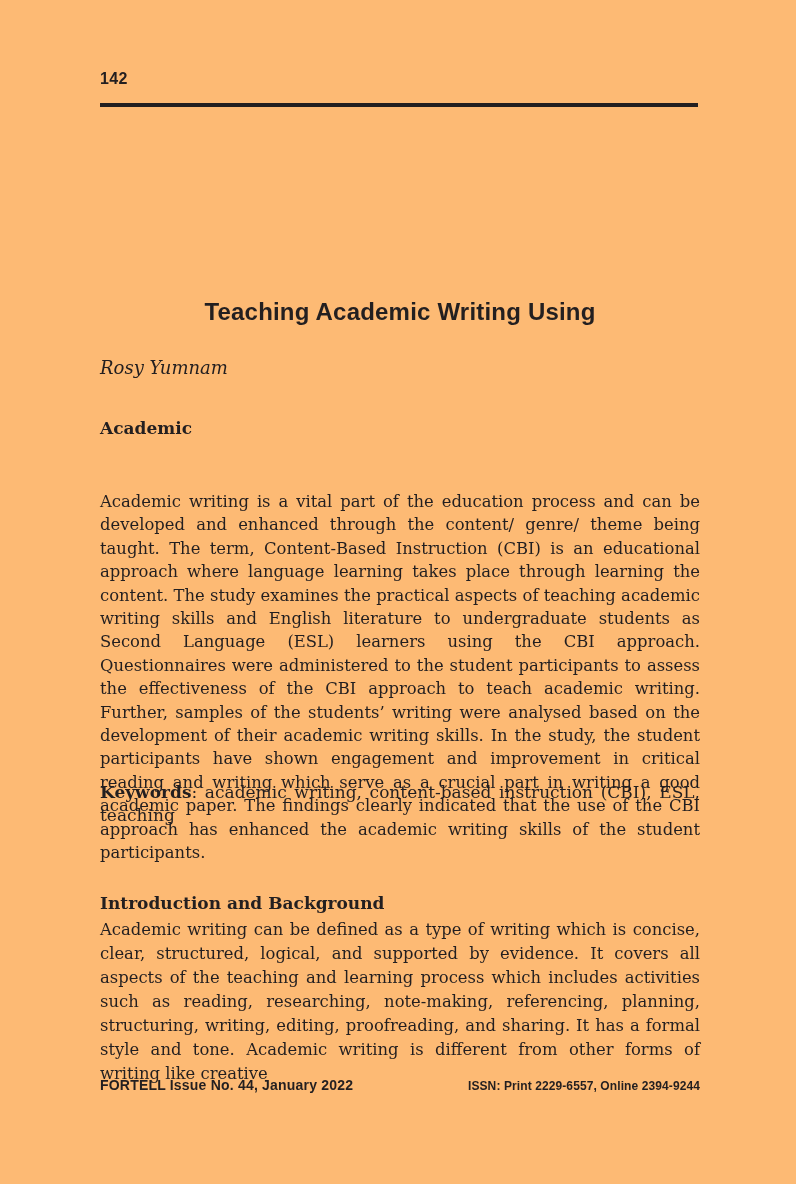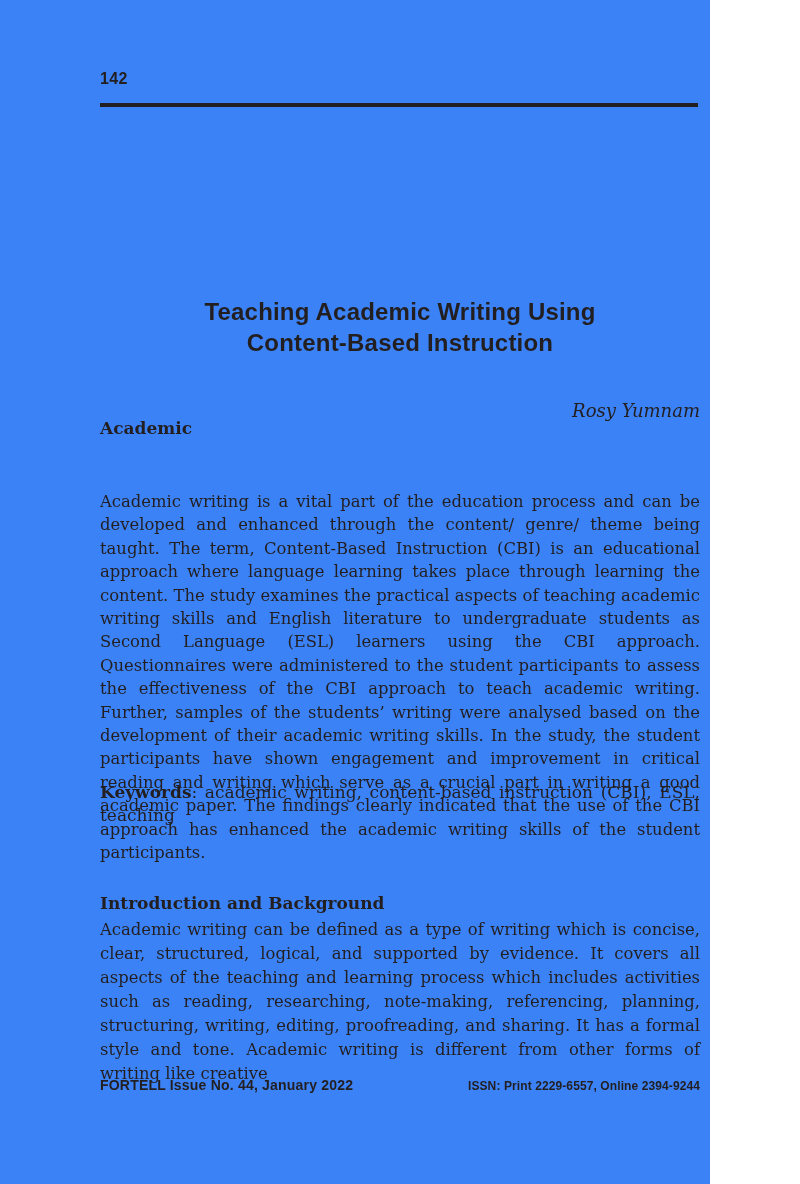--- a/index.html
+++ b/index.html
@@ -2,23 +2,23 @@
 <html><head>
 <meta charset="utf-8">
 <style>
   html, body {
     margin: 0;
     padding: 0;
     background: #ffffff;
   }
   .page {
     position: relative;
-    width: 710px;
+    width: 796px;
     height: 1184px;
-    background: #3b82f6;
+    background: #fdba74;
     overflow: hidden;
     font-family: "DejaVu Serif", serif;
     color: #231f20;
   }
   .page-number {
     position: absolute;
     left: 100px;
     top: 70px;
     font-family: "Liberation Sans", sans-serif;
     font-weight: bold;
@@ -43,24 +43,22 @@
     font-weight: bold;
     font-size: 24px;
     line-height: 31px;
     letter-spacing: 0.2px;
   }
   .author-line {
     position: absolute;
     left: 100px;
     top: 357px;
     width: 600px;
-    text-align: right;
     font-style: italic;
     font-size: 18px;
-    margin-top: 43px;
   }
   .abstract-heading {
     position: absolute;
     left: 100px;
     top: 418px;
     font-weight: bold;
     font-size: 17px;
   }
   .abstract-body {
     position: absolute;
@@ -125,21 +123,20 @@
 <body>
 
 <div class="page">
 
   <div class="page-number">142</div>
 
   <div class="header-rule"></div>
 
   <h1 class="article-title">
     <span>Teaching Academic Writing Using</span><br>
-    <span>Content-Based Instruction</span>
   </h1>
 
   <div class="author-line">Rosy Yumnam</div>
 
   <div class="abstract-heading">Academic</div>
 
   <p class="abstract-body">Academic writing is a vital part of the education process and can be developed and enhanced through the content/ genre/ theme being taught. The term, Content-Based Instruction (CBI) is an educational approach where language learning takes place through learning the content. The study examines the practical aspects of teaching academic writing skills and English literature to undergraduate students as Second Language (ESL) learners using the CBI approach. Questionnaires were administered to the student participants to assess the effectiveness of the CBI approach to teach academic writing. Further, samples of the students’ writing were analysed based on the development of their academic writing skills. In the study, the student participants have shown engagement and improvement in critical reading and writing which serve as a crucial part in writing a good academic paper. The findings clearly indicated that the use of the CBI approach has enhanced the academic writing skills of the student participants.</p>
 
   <p class="keywords-para">
     <span class="keywords-label">Keywords</span><span>: academic writing, content-based instruction (CBI), ESL, teaching</span>

